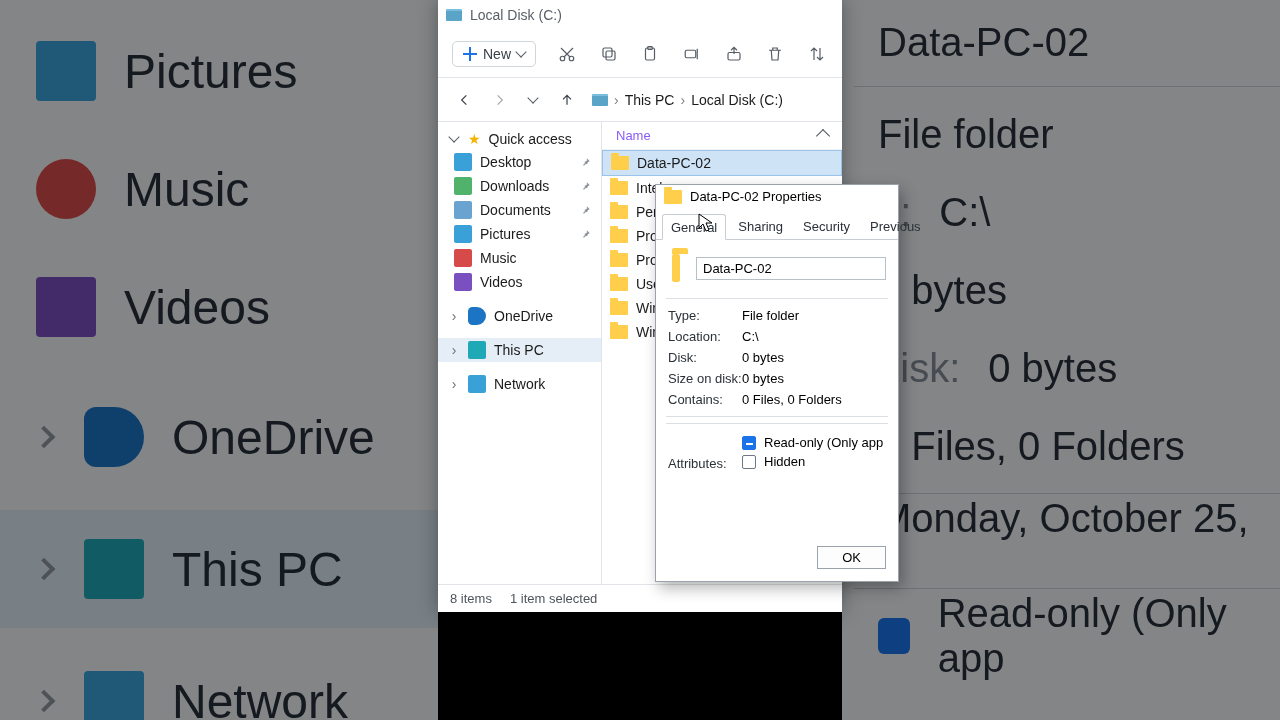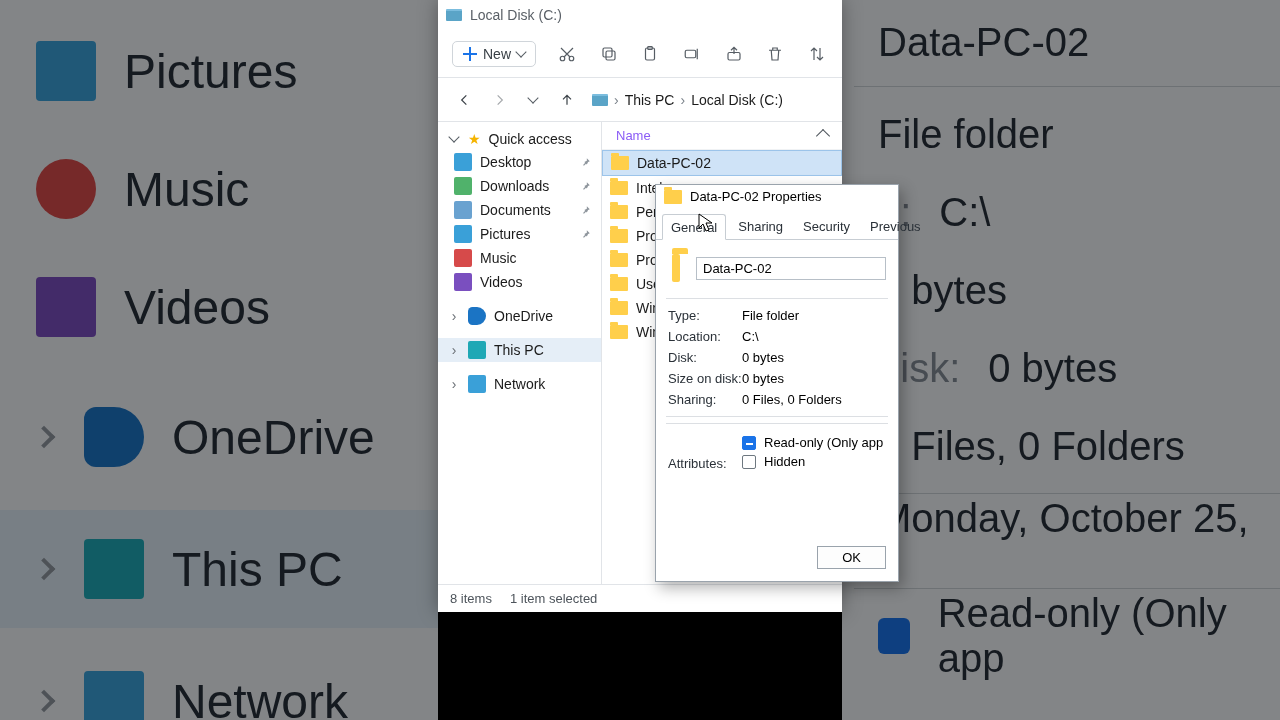--- a/index.html
+++ b/index.html
@@ -377,21 +377,21 @@
       </div>
     <div class="dlg-row">
         <span class="k">Disk:</span>
         <span>0 bytes</span>
       </div>
     <div class="dlg-row">
         <span class="k">Size on disk:</span>
         <span>0 bytes</span>
       </div>
     <div class="dlg-row">
-        <span class="k">Sharing:</span>
+        <span class="k">Contains:</span>
         <span>0 Files, 0 Folders</span>
       </div>
     <div class="hr"></div>
     <div class="hr"></div>
     <div class="dlg-row" style="align-items:flex-end">
       <span class="k">Attributes:</span>
       <div style="flex:1">
         <div class="attr-line">
             <div class="cb on"></div>
             <span>Read-only (Only app</span>

